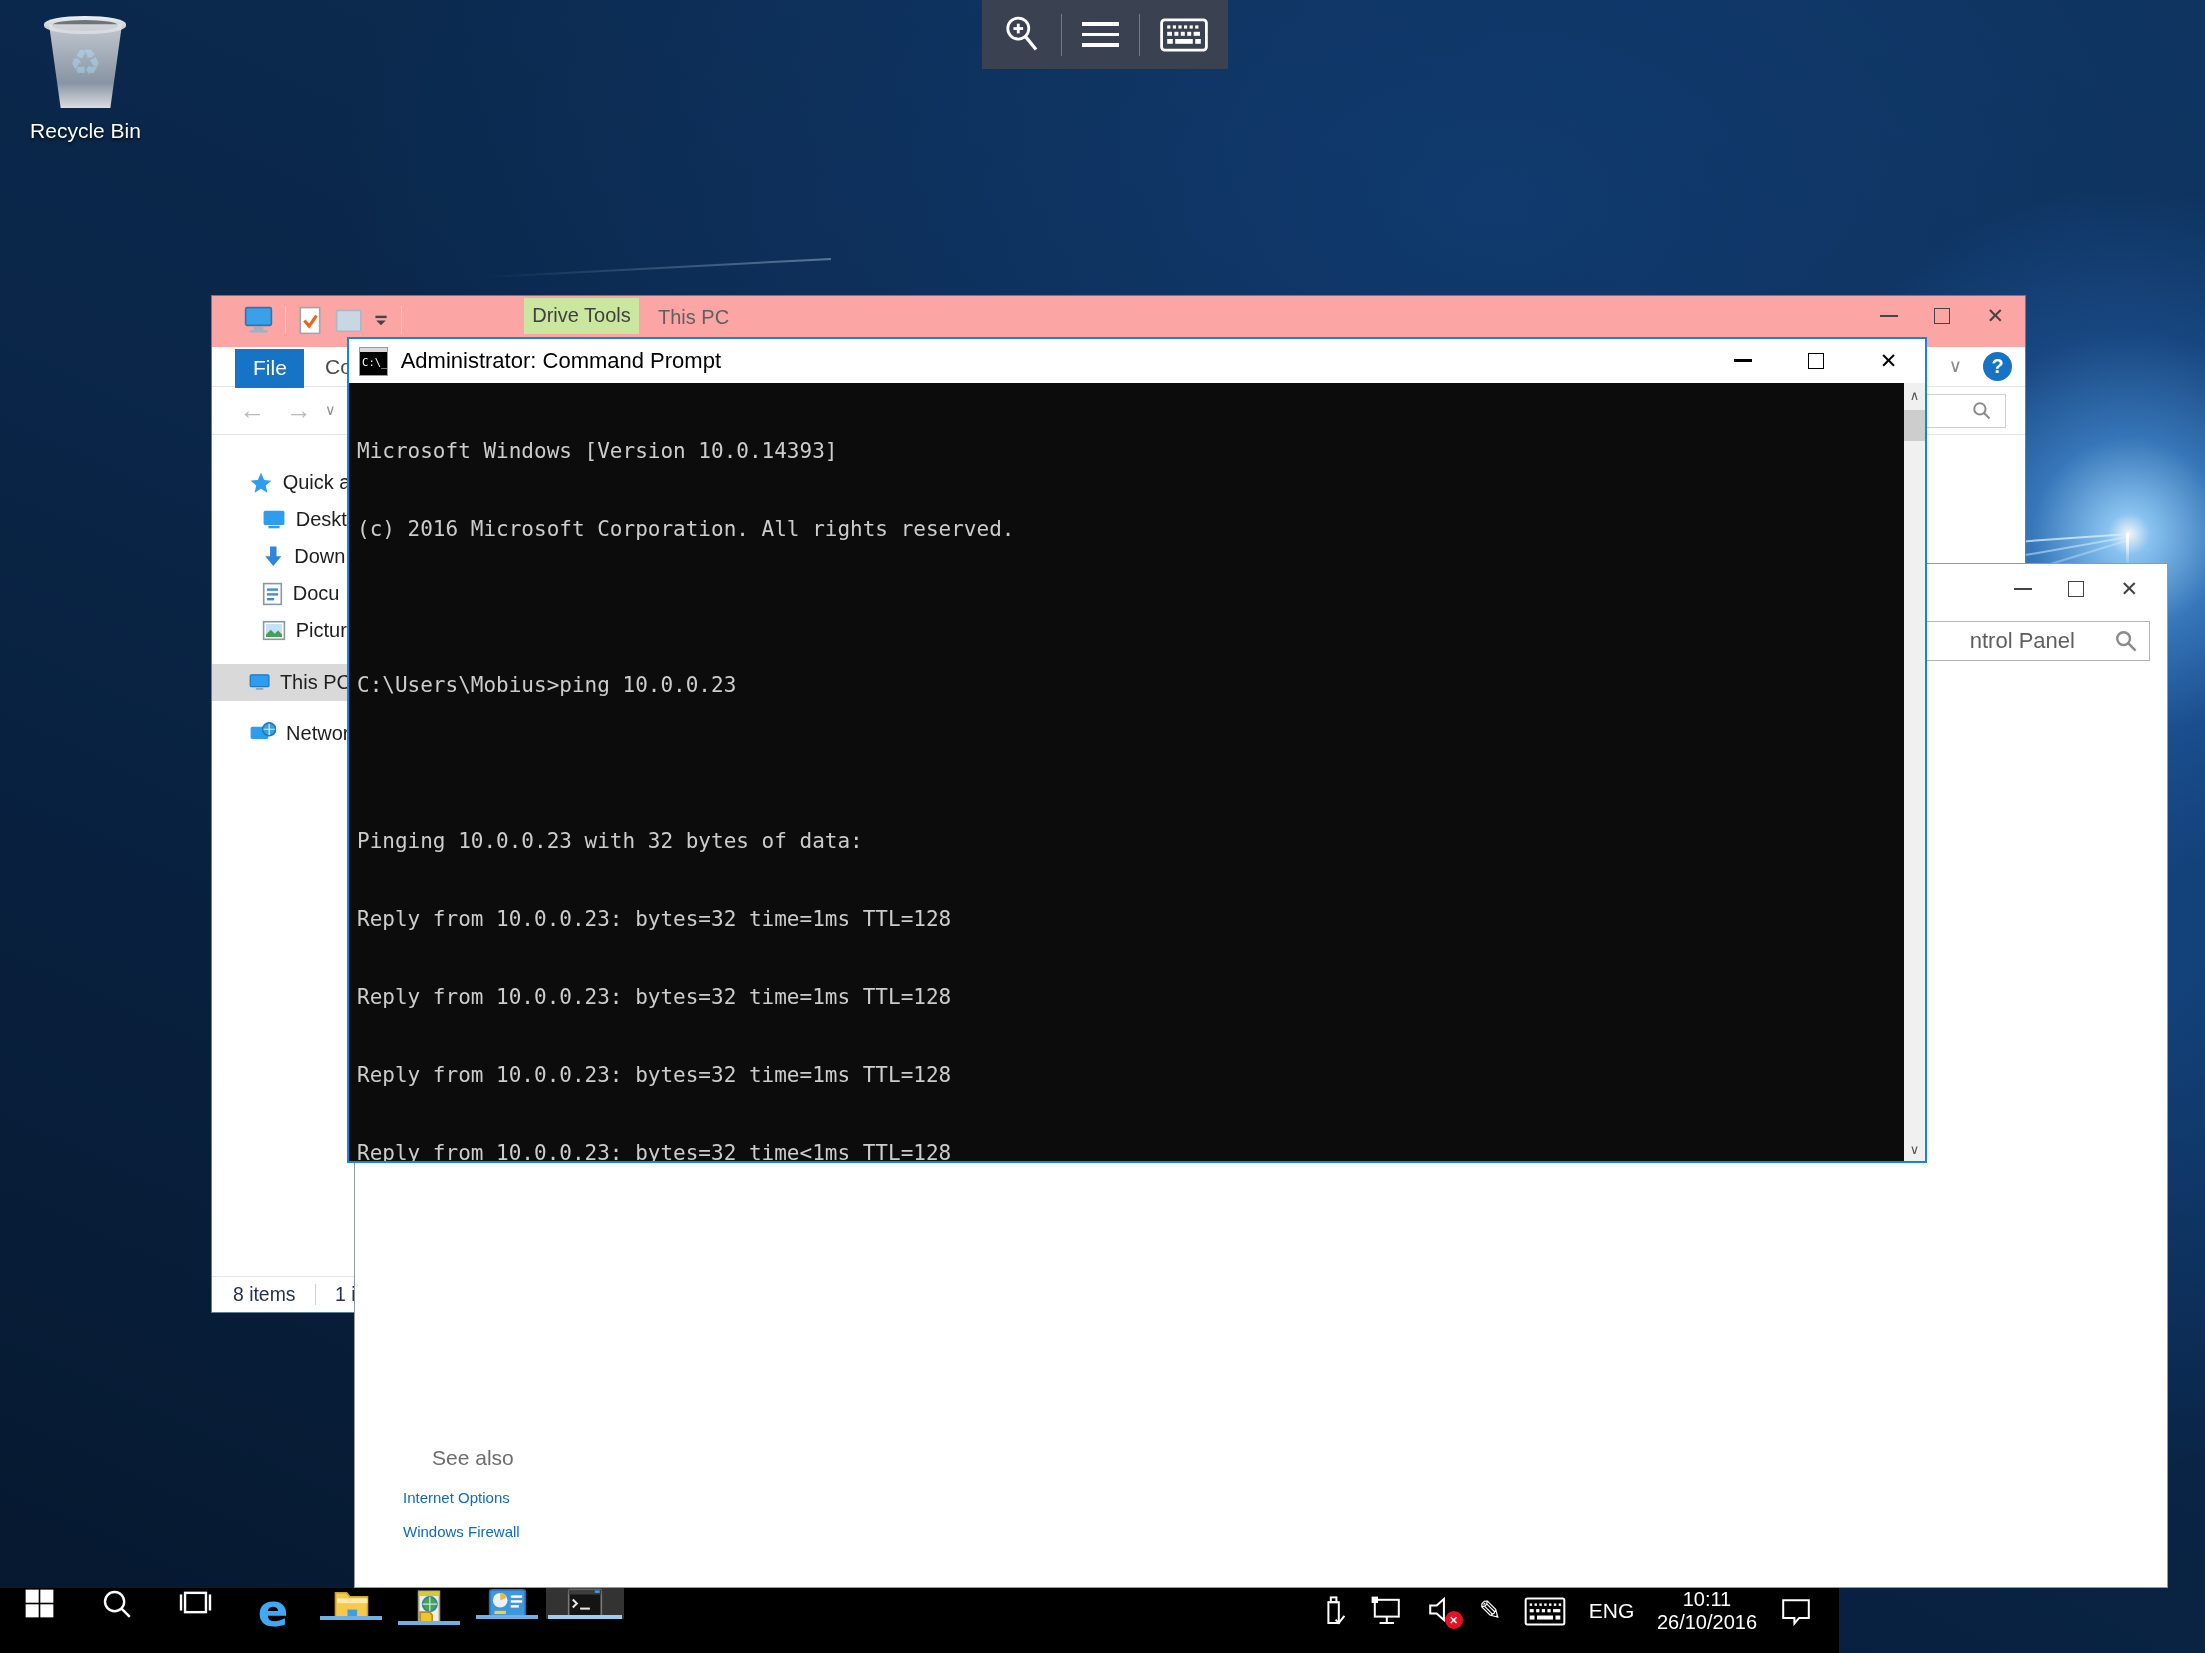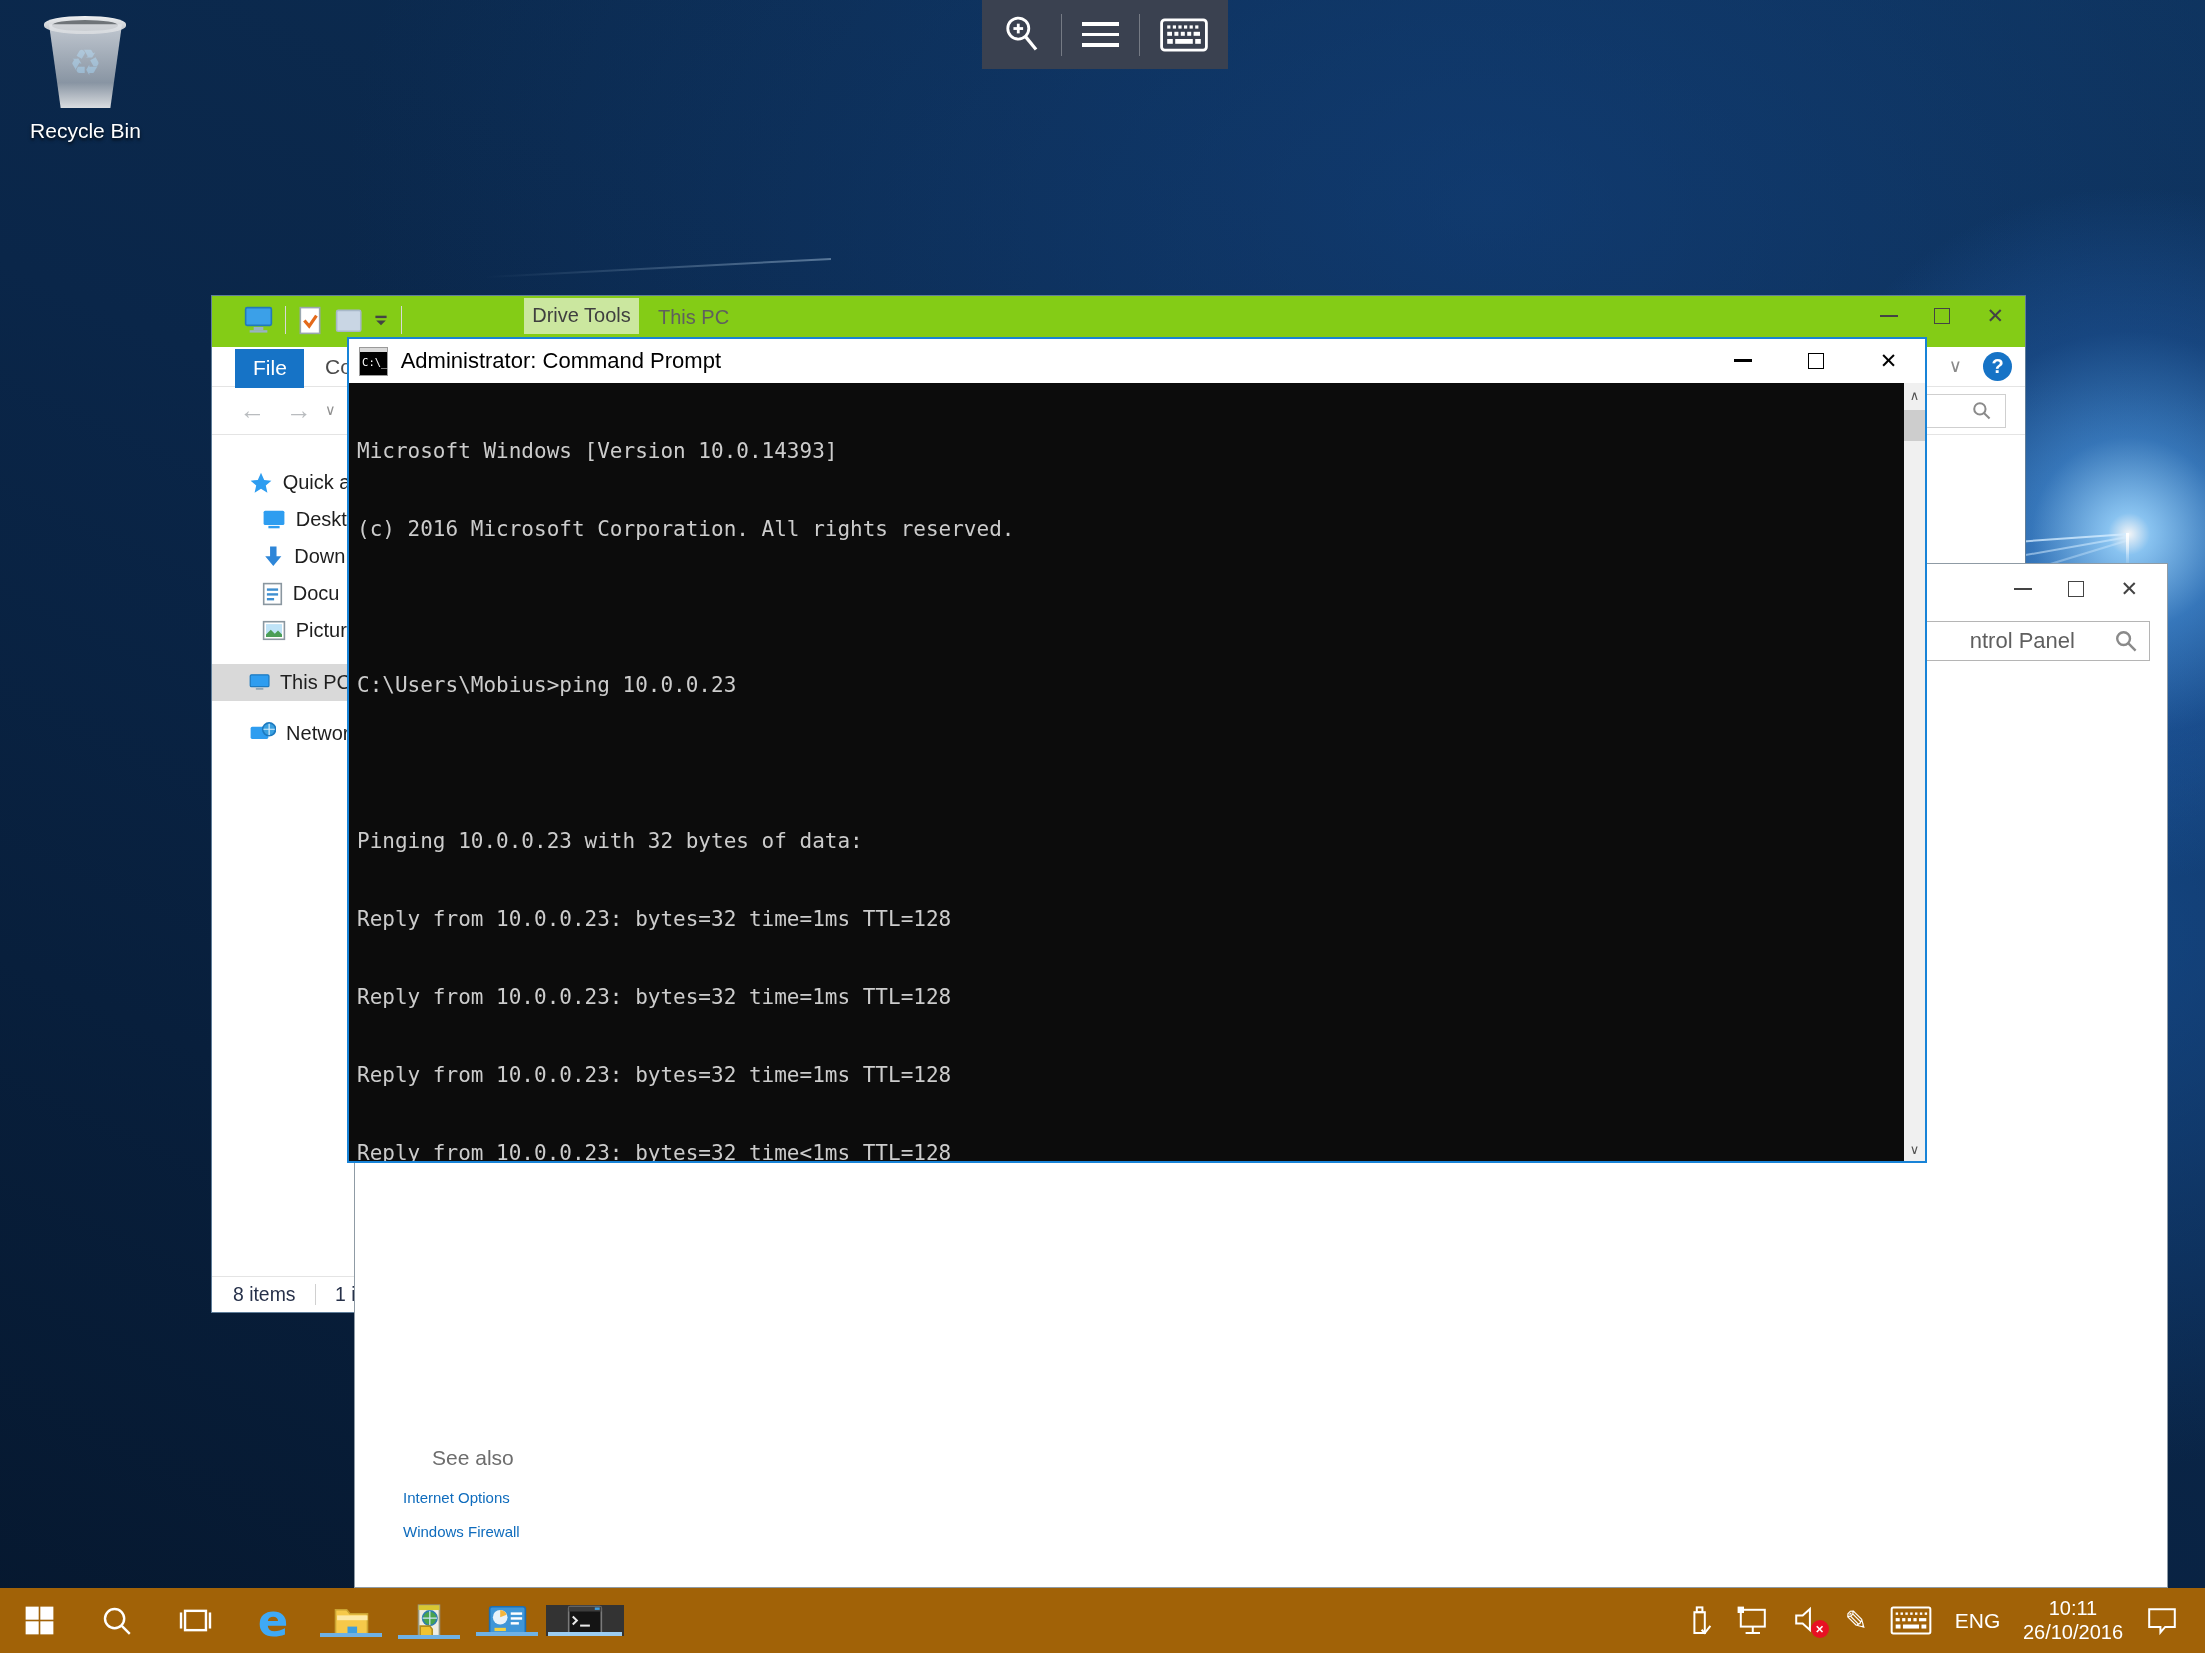--- a/index.html
+++ b/index.html
@@ -47,21 +47,21 @@
   .g-min { width:18px; height:1.6px; background:#444; }
   .g-max { width:16px; height:16px; border:1.6px solid #444; }
   .g-close::before { content:"✕"; font-size:21px; color:#444; }
   .dark .g-min { background:#000; height:2.4px; }
   .dark .g-max { border-color:#000; }
   .dark .g-close::before { color:#000; }
 
   
   .win-explorer { position:absolute; left:211px; top:295px; width:1815px; height:1018px; z-index:10;
     background:#fff; border:0.8px solid #5f7d99; display:flex; flex-direction:column; }
-  .x-titlebar { height:51px; position:relative; background:#84cc16; }
+  .x-titlebar { height:51px; position:relative; background:#fca5a5; }
   .x-qat { position:absolute; left:31px; top:9.7px; display:flex; align-items:center; gap:11.3px; }
   .qat-sep { width:0.8px; height:27.4px; background:#d8d8d8; }
   .x-drivetools { position:absolute; left:312px; top:1.6px; width:115px; height:36px; background:#cbe79f;
     color:#3f3f3f; font-size:20px; display:flex; align-items:center; justify-content:center; }
   .x-title { position:absolute; left:446px; top:9.7px; font-size:20px; color:#5f5f5f; }
   .x-controls { position:absolute; right:3.2px; top:1.6px; display:flex; }
   .x-tabsrow { height:40px; position:relative; border-bottom:0.8px solid #e4e4e4; }
   .tab-file { position:absolute; left:23.4px; top:1.6px; width:69px; height:39px; background:#1673c6;
     color:#fff; font-size:21px; display:flex; align-items:center; justify-content:center; }
   .tab-co { position:absolute; left:113px; top:8px; font-size:21px; color:#4a4a4a; }
@@ -117,22 +117,22 @@
     padding:3.2px 0 0 8px; white-space:pre; overflow:hidden; }
   .cline { min-height:26px; }
   .cmd-scroll { position:absolute; right:0; top:44px; bottom:0; width:21px; background:#f0f0f0; }
   .sb-up, .sb-down { position:absolute; left:0; width:21px; height:24px; display:flex; align-items:center;
     justify-content:center; color:#505050; font-size:13px; }
   .sb-up { top:0; } .sb-up::before { content:"∧"; }
   .sb-down { bottom:0; } .sb-down::before { content:"∨"; }
   .sb-thumb { position:absolute; left:0; top:27.4px; width:21px; height:31px; background:#cdcdcd; }
 
   
-  .taskbar { position:absolute; left:0; bottom:0; width:2205px; height:65px; background:#a16207; z-index:50;
-    display:flex; align-items:center; }
+  .taskbar { position:absolute; left:0; bottom:0; width:1839px; height:65px; background:#000000; z-index:50;
+    display:flex; align-items:flex-start; }
   .tb-btn { width:78px; display:flex; align-items:center; justify-content:center; position:relative; }
   .tb-btn.open::after { content:""; position:absolute; left:8px; right:8px; bottom:0; height:4px; background:#6fb1e4; }
   .tb-btn.active { background:#333; }
   .tb-btn.active::after { left:1.6px; right:1.6px; background:#9ccdf2; }
   .edge-glyph::before { content:"e"; font-size:45px; line-height:45px; color:#3fa9f5; font-weight:bold;
     font-family:"DejaVu Sans", sans-serif; }
   .tb-tray { margin-left:auto; display:flex; align-items:center; gap:22.6px; padding-right:27.4px; color:#fff; }
   .tray-pen::before { content:"✎"; font-size:27.4px; color:#fff; }
   .tray-lang { font-size:21px; }
   .tray-clock { text-align:center; font-size:20px; line-height:23.4px; }

